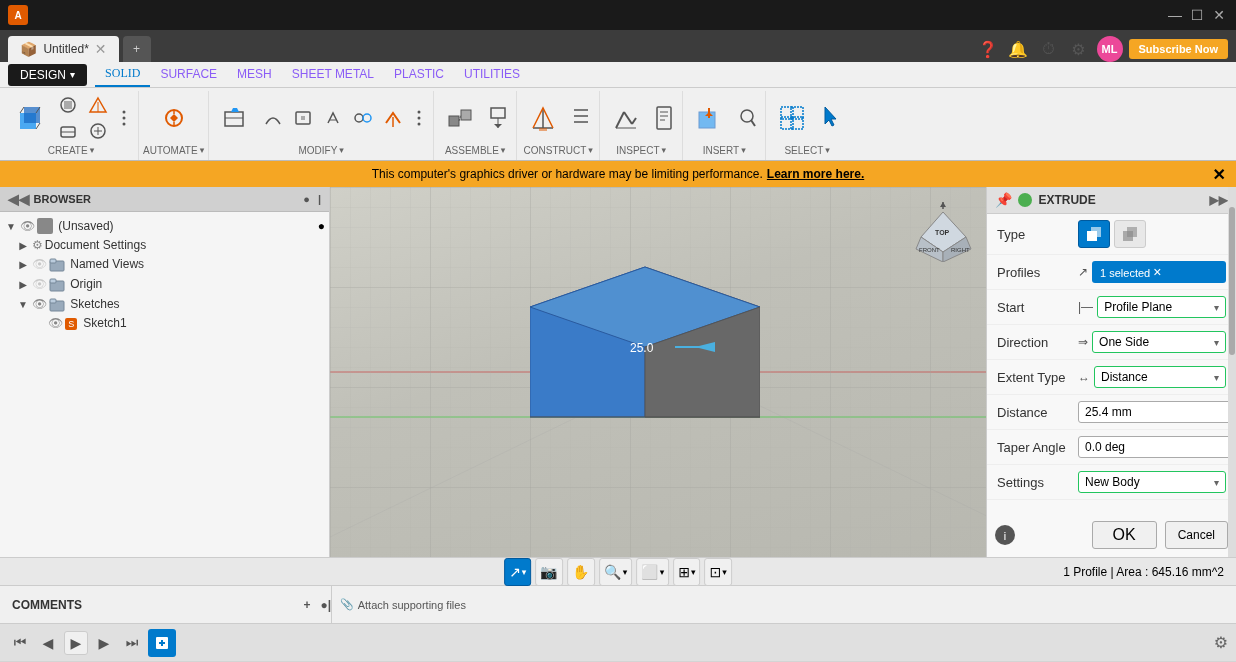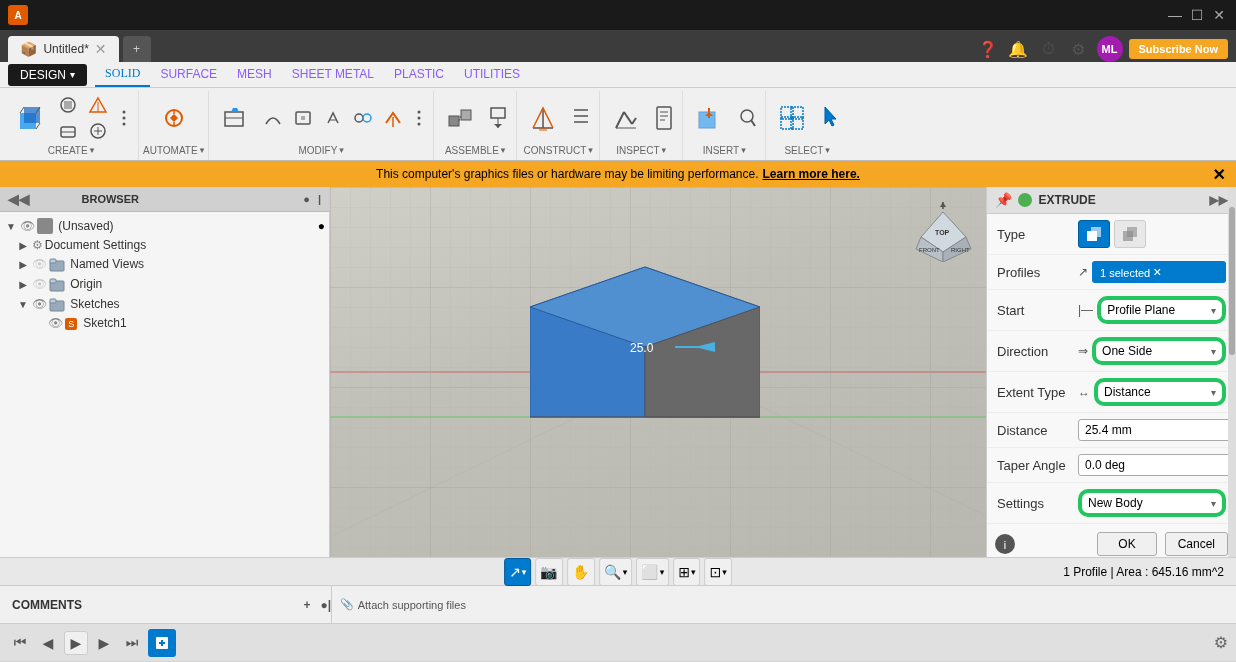--- a/index.html
+++ b/index.html
@@ -27,21 +27,21 @@
     
     #toolbar-area { background: #f0f0f0; border-bottom: 1px solid #bbb; }
 
     
     #ribbon-tabs { display: flex; align-items: center; padding: 0 8px; border-bottom: 1px solid #ccc; background: #f0f0f0; }
     .design-btn { background: #1a1a1a; color: white; padding: 4px 12px; border-radius: 3px; font-size: 12px; cursor: pointer; display: flex; align-items: center; gap: 4px; margin-right: 8px; }
     .design-btn .arrow { font-size: 10px; }
     .ribbon-tab { padding: 4px 10px; font-size: 12px; color: #8b5cf6; cursor: pointer; border-bottom: 2px solid transparent; }
     .ribbon-tab.active { color: #007acc; border-bottom: 2px solid #007acc; font-weight: 500; font-family: Liberation Serif, serif; }
     .topbar-icon { color: #555; font-size: 16px; cursor: pointer; width: 24px; height: 24px; display: flex; align-items: center; justify-content: center; border-radius: 3px; }
-    .user-avatar { width: 26px; height: 26px; background: #a21caf; border-radius: 50%; display: flex; align-items: center; justify-content: center; color: white; font-size: 11px; font-weight: bold; cursor: pointer; }
+    .user-avatar { width: 26px; height: 26px; background: #ec4899; border-radius: 50%; display: flex; align-items: center; justify-content: center; color: white; font-size: 11px; font-weight: bold; cursor: pointer; }
 
     
     #ribbon-content { display: flex; align-items: center; padding: 2px 4px 0; background: #f0f0f0; min-height: 72px; }
     .ribbon-group { display: flex; flex-direction: column; align-items: center; border-right: 1px solid #ddd; padding: 2px 4px; }
     .ribbon-group-label { font-size: 10px; color: #666; margin-top: auto; padding: 2px 0; display: flex; align-items: center; gap: 2px; }
     .ribbon-group-label .arrow { font-size: 9px; }
     .ribbon-icons { display: flex; gap: 2px; align-items: center; }
     .r-icon { width: 36px; height: 36px; display: flex; flex-direction: column; align-items: center; justify-content: center; cursor: pointer; border-radius: 3px; gap: 2px; }
     .r-icon-large { width: 44px; height: 50px; }
     .r-icon svg { flex-shrink: 0; }
@@ -77,25 +77,25 @@
     #extrude-header { background: #e0e0e0; display: flex; align-items: center; padding: 5px 8px; gap: 6px; font-size: 12px; font-weight: bold; color: #333; border-bottom: 1px solid #ccc; }
     #extrude-header .expand { color: #666; cursor: pointer; margin-left: auto; }
     .extrude-row { display: flex; align-items: center; padding: 6px 10px; border-bottom: 1px solid #eee; gap: 6px; }
     .extrude-label { width: 75px; font-size: 13px; color: #333; flex-shrink: 0; }
     .extrude-value { flex: 1; display: flex; align-items: center; gap: 4px; }
     .type-btn { width: 32px; height: 28px; background: #007acc; border: 1px solid #005a9e; border-radius: 3px; display: flex; align-items: center; justify-content: center; cursor: pointer; }
     .type-btn-inactive { background: #e8e8e8; border: 1px solid #ccc; }
     .selected-badge { background: #007acc; color: white; padding: 3px 8px; border-radius: 3px; font-size: 11px; flex: 1; }
     .badge-x { background: none; border: none; color: white; cursor: pointer; font-size: 14px; }
     .input-field { border: 1px solid #aaa; padding: 3px 6px; border-radius: 3px; font-size: 12px; background: white; flex: 1; }
-    .dropdown-row { border: 4px solid #22c55e; padding: 3px 6px; border-radius: 10px; font-size: 12px; background: white; flex: 1; display: flex; align-items: center; justify-content: space-between; cursor: pointer; }
+    .dropdown-row { border: 1px solid #22c55e; padding: 3px 6px; border-radius: 3px; font-size: 12px; background: white; flex: 1; display: flex; align-items: center; justify-content: space-between; cursor: pointer; }
     .dropdown-arrow { color: #666; font-size: 10px; }
     .row-icon { color: #555; font-size: 12px; }
     #extrude-footer { display: flex; align-items: center; justify-content: space-between; padding: 8px; margin-top: auto; }
-    .ok-btn { background: #f0f0f0; border: 1px solid #aaa; padding: 4px 20px; border-radius: 3px; font-size: 12px; cursor: pointer; }
+    .ok-btn { background: #f0f0f0; border: 1px solid #aaa; padding: 4px 20px; border-radius: 3px; font-size: 16px; cursor: pointer; }
     .cancel-btn { background: #f0f0f0; border: 1px solid #aaa; padding: 4px 12px; border-radius: 3px; font-size: 12px; cursor: pointer; }
     .info-icon { width: 20px; height: 20px; background: #555; border-radius: 50%; display: flex; align-items: center; justify-content: center; color: white; font-size: 11px; cursor: pointer; }
 
     
     #comments-panel { height: 38px; background: #f0f0f0; border-top: 1px solid #ccc; display: flex; align-items: center; padding: 0 12px; gap: 8px; }
     #comments-left { display: flex; align-items: center; gap: 6px; font-size: 12px; font-weight: bold; color: #333; flex: 0 0 320px; border-right: 1px solid #ccc; height: 100%; }
     #comments-attach { font-size: 11px; color: #555; flex: 1; display: flex; align-items: center; gap: 4px; }
 
     
     #bottom-toolbar { height: 38px; background: #e0e0e0; border-top: 1px solid #ccc; display: flex; align-items: center; padding: 0 8px; gap: 4px; }
@@ -395,31 +395,31 @@
       </div>
       <div class="ribbon-group-label">
         <span>SELECT</span>
         <span class="arrow">▾</span>
       </div>
     </div>
   </div>
 </div>
 
 <div id="warning-banner">
-  <span>This computer's graphics files or hardware may be limiting performance.</span>
+  <span>This computer's graphics driver or hardware may be limiting performance.</span>
   <a href="#">Learn more here.</a>
   <span class="close-btn">✕</span>
 </div>
 
 <div id="main-area" style="height:370px;">
 
   <div id="browser-panel">
     <div id="browser-header">
       <span class="arrows">◀◀</span>
-      <span style="flex:1;margin-left:48px;">BROWSER</span>
+      <span style="flex:1;">BROWSER</span>
       <span style="cursor:pointer;color:#555;">●</span>
       <span style="cursor:pointer;color:#555;margin-left:4px;">|</span>
     </div>
     <div class="browser-tree">
 
       <div class="tree-item">
         <span class="tree-arrow">▼</span>
         <span class="tree-eye">👁</span>
         <span style="width:16px;height:16px;background:#888;border-radius:2px;display:inline-block;margin-right:3px;"></span>
         <span class="tree-label">(Unsaved)</span>

